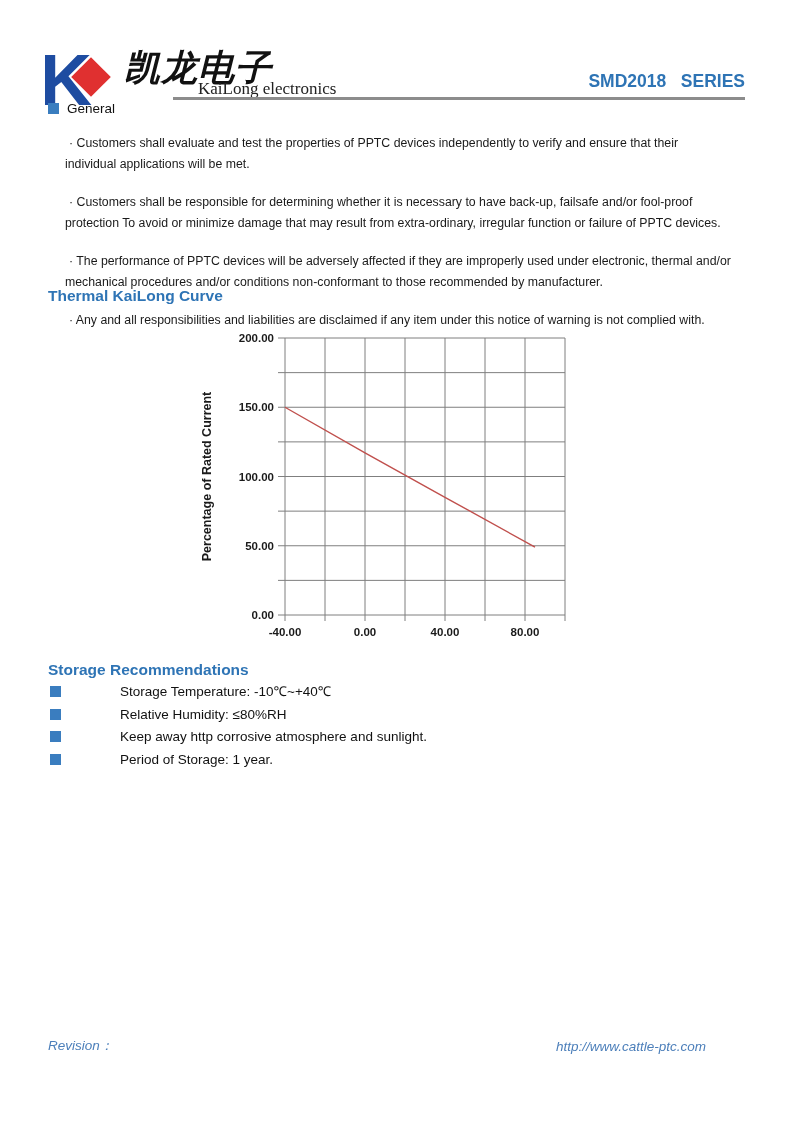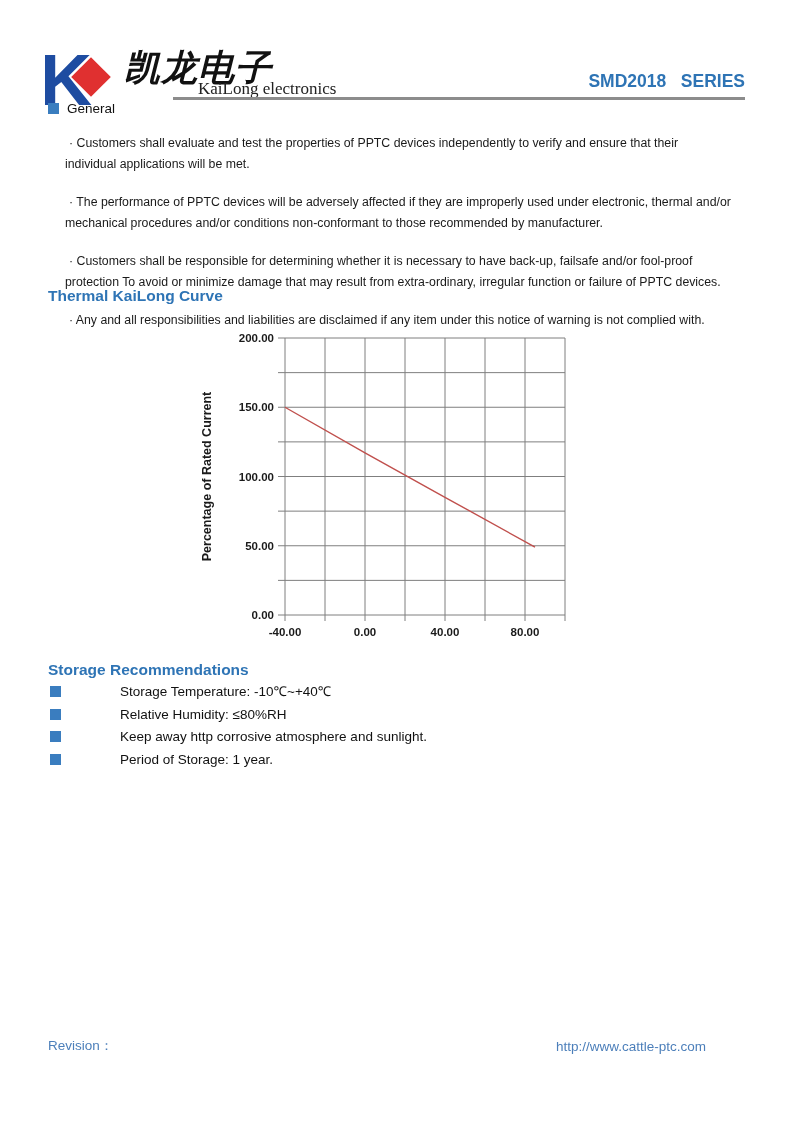--- a/index.html
+++ b/index.html
@@ -50,21 +50,21 @@
   .chart-wrap { position:absolute; left:185px; top:330px; width:415px; height:335px; }
   
   .storage-list { position:absolute; left:50px; top:684px; width:640px; }
   .storage-item { display:flex; align-items:flex-start; gap:11px; margin-bottom:7.5px; }
   .storage-item .sq { margin-top:2px; }
   .storage-item-label { font-size:13.5px; color:#111; line-height:15px;margin-left:48px; }
   
   .footer {
     position:absolute; left:48px; top:1037px; width:658px;
     display:flex; justify-content:space-between; align-items:center;
-    font-size:13.5px; color:#4C7FBA;
+    font-size:13.5px; color:#4C7FBA;font-style:italic;
   }
   .footer-url { color:#4C7FBA; text-decoration:none; }
 </style>
 </head>
 <body>
 
 <div class="page">
 
   <div class="logo-wrap">
     <svg viewBox="0 0 80 62" width="80" height="62">
@@ -76,22 +76,22 @@
   <div class="brand-en">KaiLong electronics</div>
   <div class="series-title">SMD2018   SERIES</div>
   <div class="header-rule"></div>
 
   <section class="general">
     <div class="sec-head">
       <span class="sq"></span>
       <span class="sec-head-label">General</span>
     </div>
     <p>· Customers shall evaluate and test the properties of PPTC devices independently to verify and ensure that their individual applications will be met.</p>
+    <p>· Customers shall be responsible for determining whether it is necessary to have back-up, failsafe and/or fool-proof protection To avoid or minimize damage that may result from extra-ordinary, irregular function or failure of PPTC devices.</p>
     <p>· The performance of PPTC devices will be adversely affected if they are improperly used under electronic, thermal and/or mechanical procedures and/or conditions non-conformant to those recommended by manufacturer.</p>
-    <p>· Customers shall be responsible for determining whether it is necessary to have back-up, failsafe and/or fool-proof protection To avoid or minimize damage that may result from extra-ordinary, irregular function or failure of PPTC devices.</p>
     <p>· Any and all responsibilities and liabilities are disclaimed if any item under this notice of warning is not complied with.</p>
   </section>
 
   <h2 class="blue-h thermal-h">Thermal KaiLong Curve</h2>
   <div class="chart-wrap">
     <svg id="derating-svg" viewBox="0 0 415 335" width="415" height="335">
         <line x1="100" y1="8" x2="100" y2="285" stroke="#7F7F7F" stroke-width="1"></line>
         <line x1="100" y1="285" x2="100" y2="291" stroke="#7F7F7F" stroke-width="1"></line>
         <line x1="140" y1="8" x2="140" y2="285" stroke="#7F7F7F" stroke-width="1"></line>
         <line x1="140" y1="285" x2="140" y2="291" stroke="#7F7F7F" stroke-width="1"></line>

